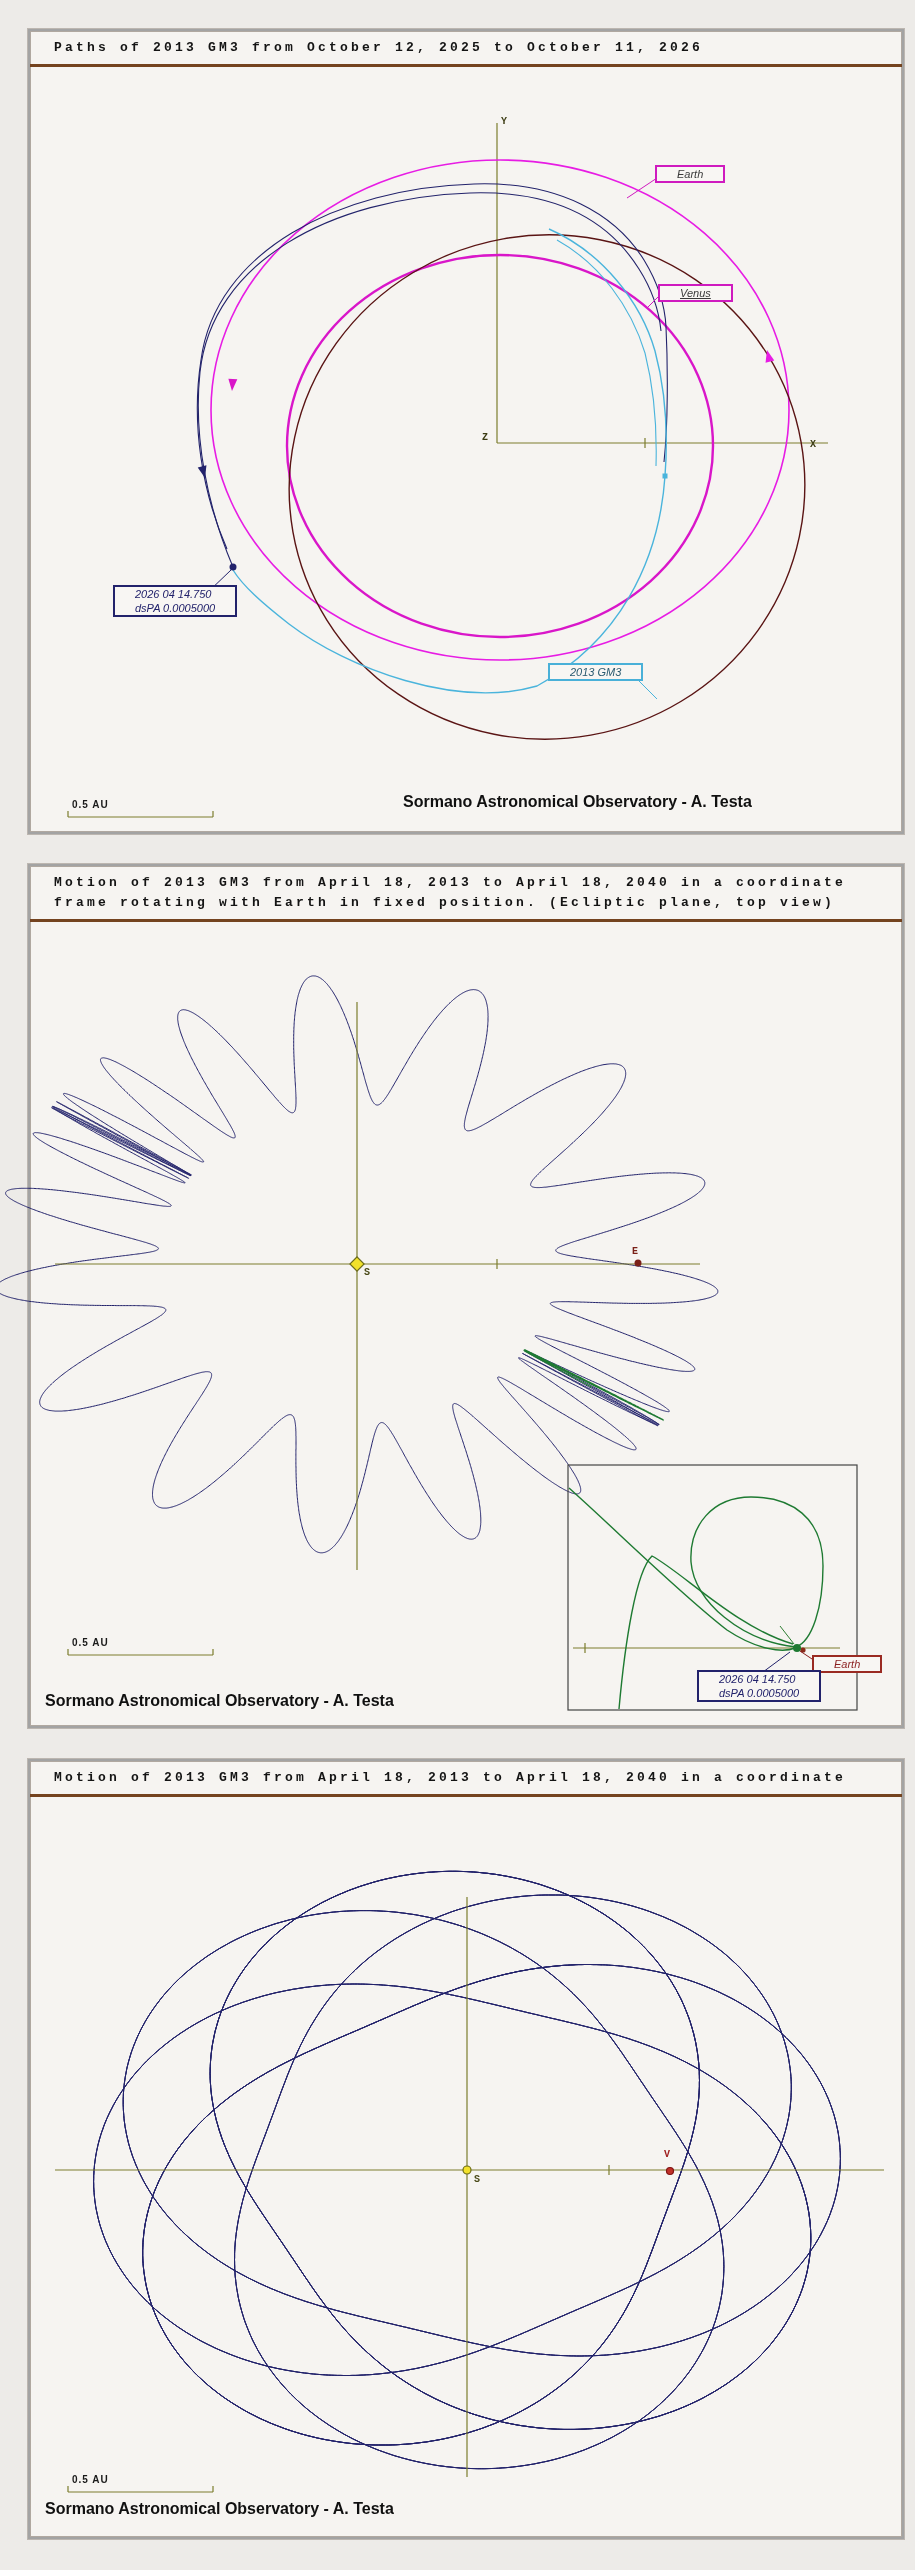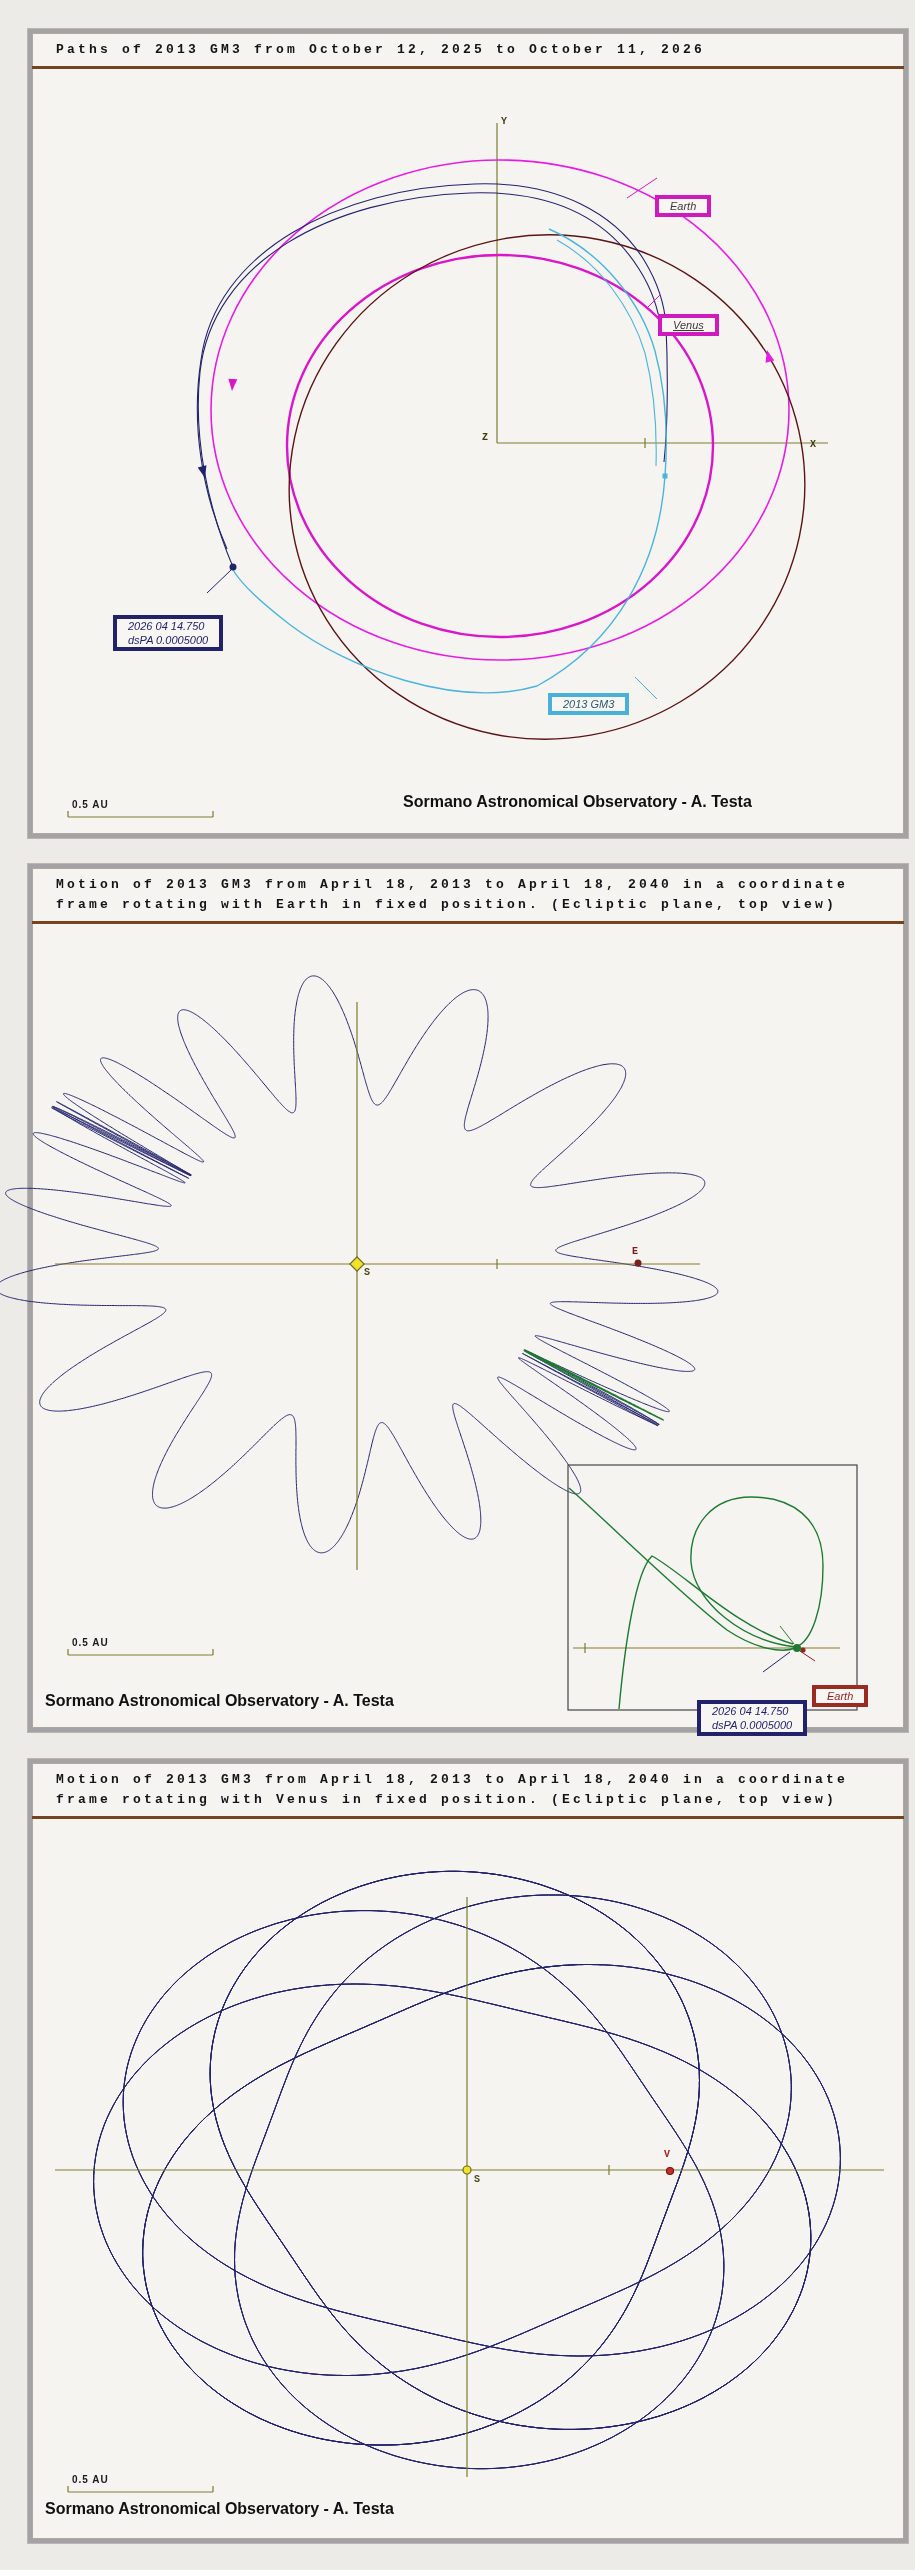--- a/index.html
+++ b/index.html
@@ -1,33 +1,33 @@
 <!DOCTYPE html>
 <html><head>
 <meta charset="utf-8">
 <style>
   html,body{margin:0;padding:0;background:#edebe8;}
   .page{position:relative;width:915px;height:2570px;background:#edebe8;overflow:hidden;
         font-family:"Liberation Sans",sans-serif;}
-  .panel{position:absolute;left:28px;width:872px;border:4px solid #a3a3a3;
+  .panel{position:absolute;left:28px;width:872px;border:2px solid #a3a3a3;
          box-shadow:inset 0 0 0 1px rgba(45,25,8,.35), 0 0 0 1px rgba(45,25,8,.25);
          background:#f6f4f1;}
   .panel-title{border-bottom:3px solid #74431f;padding:7px 0 6px 24px;
                font-family:"Liberation Mono","DejaVu Sans Mono",monospace;
                font-weight:bold;font-size:13px;letter-spacing:3.2px;color:#141414;
                line-height:20px;white-space:nowrap;overflow:hidden;}
   .credit{position:absolute;font-family:"Liberation Sans",sans-serif;font-weight:bold;
           font-size:16px;color:#101010;letter-spacing:0px;white-space:nowrap;}
   .scale-label{position:absolute;font-weight:bold;font-size:10px;color:#1a1a1a;
                letter-spacing:1px;white-space:nowrap;}
   #plot-layer{position:absolute;left:0;top:0;width:915px;height:2570px;}
   #orbsvg{position:absolute;left:0;top:0;}
   .plot-label{position:absolute;white-space:nowrap;font-size:11px;}
-  .lblbox{background:#f8f6f3;border:4px solid #14b8a6;padding:0px 11px;font-style:italic;
-          font-size:11px;line-height:14px;margin-top:30px;}
+  .lblbox{background:#f8f6f3;border:2px solid #14b8a6;padding:0px 20px;font-style:italic;
+          font-size:11px;line-height:14px;}
   .axis-letter{font-family:"Liberation Mono","DejaVu Sans Mono",monospace;
                font-size:10px;color:#3c3c14;font-weight:bold;}
   .small-marker-label{font-family:"Liberation Mono","DejaVu Sans Mono",monospace;
                       font-size:10px;font-weight:bold;}
 </style>
 </head>
 <body>
 
 <div class="page">
 
@@ -40,21 +40,20 @@
   <div class="panel" style="top:864px;height:860px;">
     <div class="panel-title">
       <div>Motion of 2013 GM3 from April 18, 2013 to April 18, 2040 in a coordinate</div>
       <div>frame rotating with Earth in fixed position. (Ecliptic plane, top view)</div>
     </div>
   </div>
 
   <div class="panel" style="top:1759px;height:776px;">
     <div class="panel-title">
       <div>Motion of 2013 GM3 from April 18, 2013 to April 18, 2040 in a coordinate</div>
-      <div>frame rotating with Venus in fixed position. (Ecliptic plane, top view)</div>
     </div>
   </div>
 
   <div id="plot-layer">
     <svg id="orbsvg" width="915" height="2570" viewBox="0 0 915 2570">
         <line x1="497" y1="123" x2="497" y2="443" stroke="#7c7c2e" stroke-width="1.2"></line>
         <line x1="497" y1="443" x2="828" y2="443" stroke="#7c7c2e" stroke-width="1.2"></line>
         <line x1="645" y1="438" x2="645" y2="448" stroke="#7c7c2e" stroke-width="1.2"></line>
         <ellipse cx="500" cy="410" rx="289" ry="250" fill="none" stroke="#e71ce4" stroke-width="1.6" transform="rotate(0 500 410)"></ellipse>
         <ellipse cx="500" cy="446" rx="213" ry="191" fill="none" stroke="#d916c9" stroke-width="2.4" transform="rotate(0 500 446)"></ellipse>

